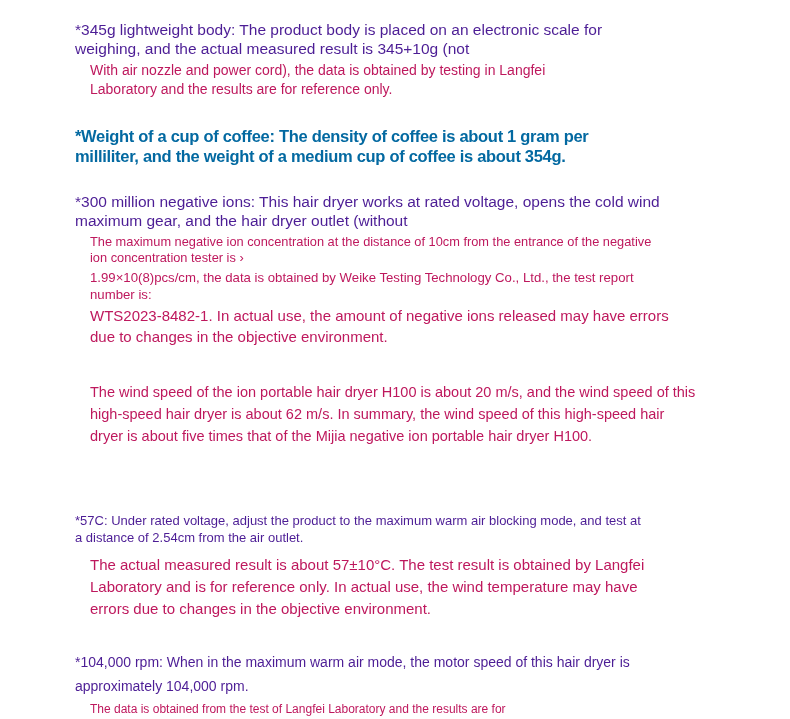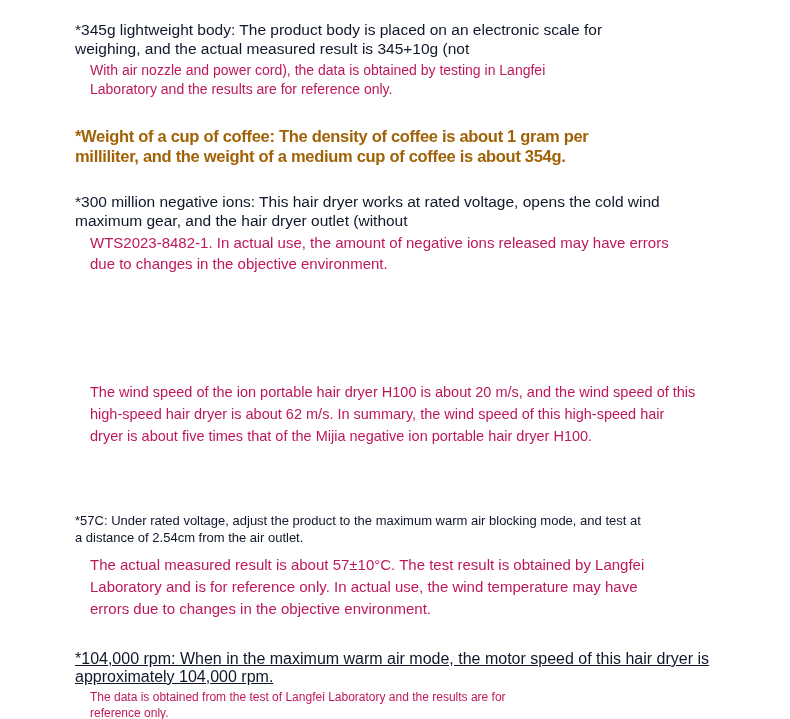--- a/index.html
+++ b/index.html
@@ -19,40 +19,40 @@
       position: absolute;
       left: 75px;
       width: 715px;
     }
     .note .heading,
     .note .detail {
       white-space: pre-line;
       margin: 0;
     }
     .note .heading {
-      color: #0f172a;
+      color: #4c1d95;
     }
     .note .detail {
       color: #be185d;
       padding-left: 15px;
     }
 
     
     .note-1 { top: 20px; }
     .note-1 .heading { font-size: 15.5px; line-height: 19px; }
     .note-1 .detail  { font-size: 14px;   line-height: 18.5px; margin-top: 3px; }
 
     
     .note-2 { top: 126px; }
     .note-2 .heading {
       font-size: 16.5px;
       line-height: 20px;
       font-weight: 700;
       letter-spacing: -0.3px;
-      color: #a16207;
+      color: #0369a1;
     }
 
     
     .note-3 { top: 192px; }
     .note-3 .heading  { font-size: 15.5px; line-height: 19px; }
     .note-3 .detail-0 { font-size: 12.8px; line-height: 16px;   margin-top: 4px; }
     .note-3 .detail-1 { font-size: 13.2px; line-height: 16.5px; margin-top: 4px; }
     .note-3 .detail-2 { font-size: 15px;   line-height: 20.5px; margin-top: 3px; }
 
     
@@ -60,21 +60,21 @@
     .note-4 .heading  { font-size: 15.5px; line-height: 19.5px; letter-spacing: -0.2px; }
     .note-4 .detail-0 { font-size: 14.5px; line-height: 22px; margin-top: 9px; }
 
     
     .note-5 { top: 512px; }
     .note-5 .heading  { font-size: 13px; line-height: 17px; }
     .note-5 .detail-0 { font-size: 15px; line-height: 22px; margin-top: 8px; }
 
     
     .note-6 { top: 650px; }
-    .note-6 .heading  { font-size: 16px; line-height: 18px; text-decoration: underline; }
+    .note-6 .heading  { font-size: 14px; line-height: 24px; }
     .note-6 .detail-0 { font-size: 12px; line-height: 15.5px; margin-top: 4px; }
   </style>
 </head>
 <body>
 
 <main>
 
   <section class="note note-1">
     <p class="heading">*345g lightweight body: The product body is placed on an electronic scale for
 weighing, and the actual measured result is 345+10g (not</p>
@@ -83,20 +83,24 @@
   </section>
 
   <section class="note note-2">
     <p class="heading">*Weight of a cup of coffee: The density of coffee is about 1 gram per
 milliliter, and the weight of a medium cup of coffee is about 354g.</p>
   </section>
 
   <section class="note note-3">
     <p class="heading">*300 million negative ions: This hair dryer works at rated voltage, opens the cold wind
 maximum gear, and the hair dryer outlet (without</p>
+    <p class="detail detail-0">The maximum negative ion concentration at the distance of 10cm from the entrance of the negative
+ion concentration tester is ›</p>
+    <p class="detail detail-1">1.99×10(8)pcs/cm, the data is obtained by Weike Testing Technology Co., Ltd., the test report
+number is:</p>
     <p class="detail detail-2">WTS2023-8482-1. In actual use, the amount of negative ions released may have errors
 due to changes in the objective environment.</p>
   </section>
 
   <section class="note note-4">
     <p class="detail detail-0">The wind speed of the ion portable hair dryer H100 is about 20 m/s, and the wind speed of this
 high-speed hair dryer is about 62 m/s. In summary, the wind speed of this high-speed hair
 dryer is about five times that of the Mijia negative ion portable hair dryer H100.</p>
   </section>
 

